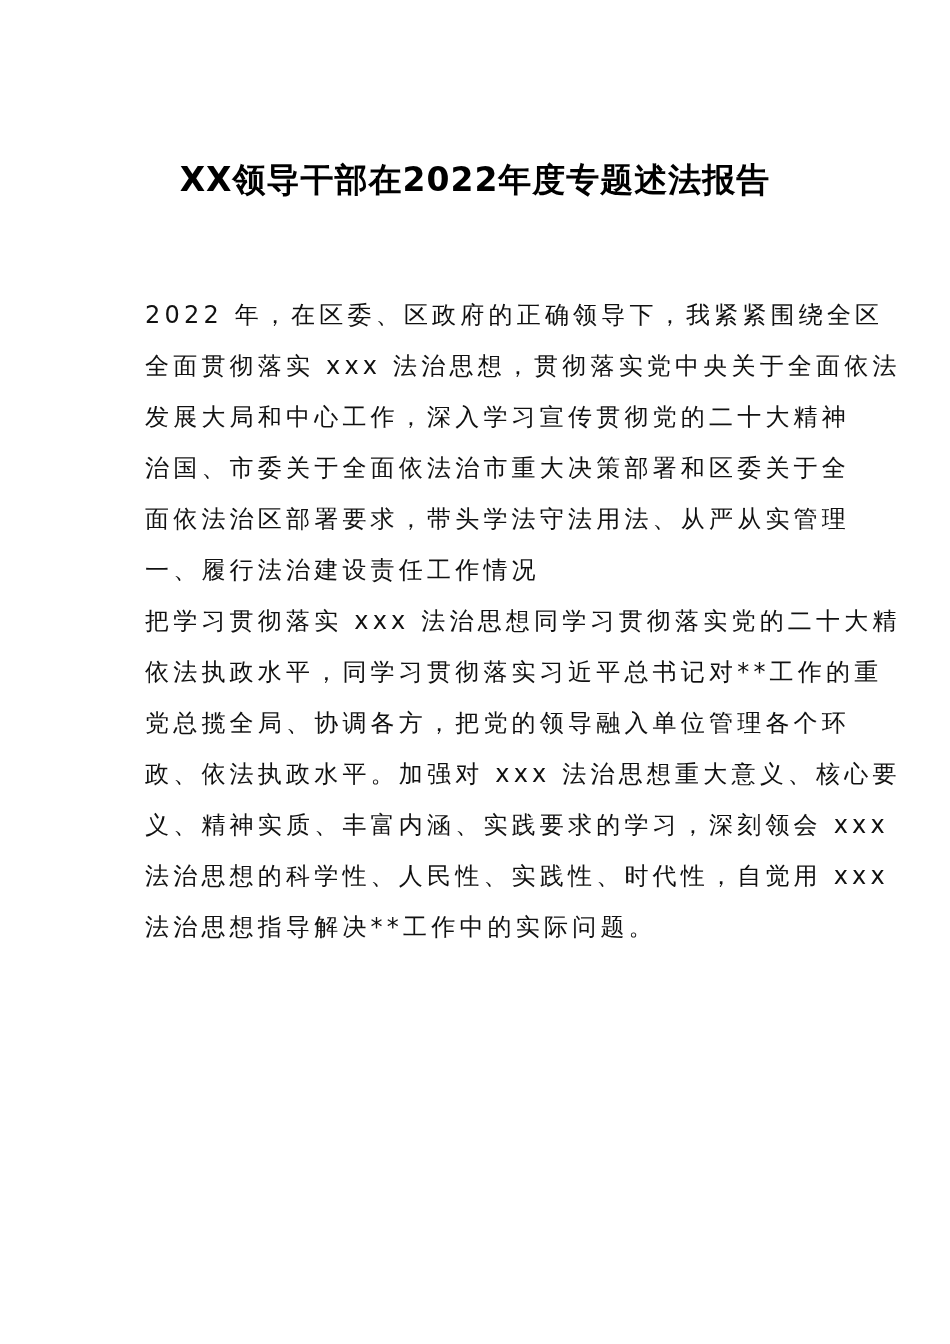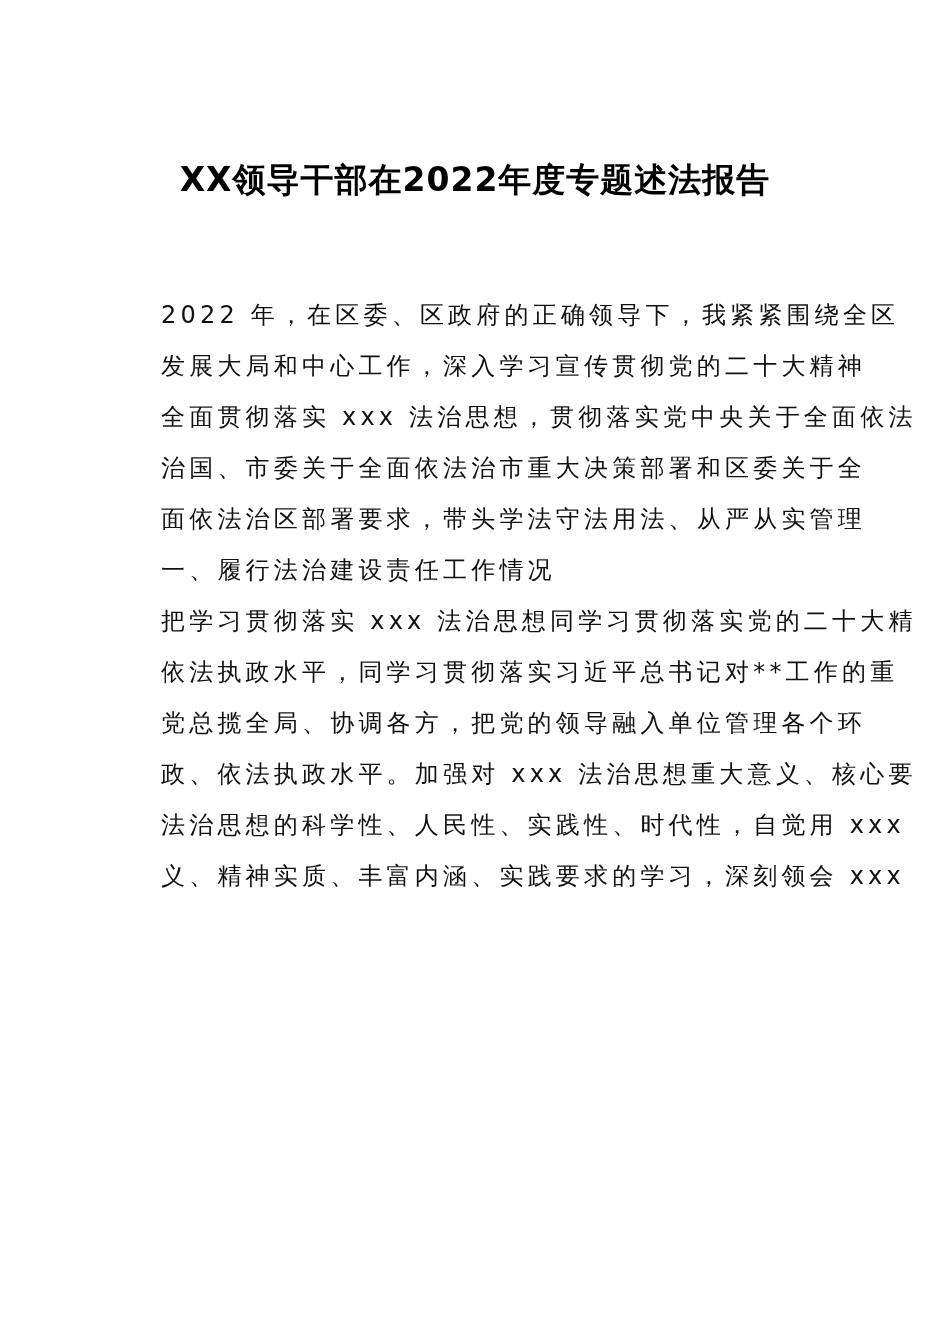--- a/index.html
+++ b/index.html
@@ -43,42 +43,42 @@
     }
     .line {
       height: 51px;
       line-height: 51px;
       font-size: 24px;
       white-space: nowrap;
       letter-spacing: 4.2px;
       color: #111;
       text-align: justify;
       text-align-last: justify;
-      margin-left: 16px;
     }
     .line.last {
       text-align-last: left;
     }
     .heading-line {
       text-align-last: left;
     }
   </style>
 </head>
 <body>
 
 <div class="page">
   <div class="doc-title">XX领导干部在2022年度专题述法报告</div>
 
   <div class="body-text">
     <div class="line">2022 年，在区委、区政府的正确领导下，我紧紧围绕全区</div>
+    <div class="line">全面贯彻落实 xxx 法治思想，贯彻落实党中央关于全面依法</div>
     <div class="line">发展大局和中心工作，深入学习宣传贯彻党的二十大精神</div>
-    <div class="line">全面贯彻落实 xxx 法治思想，贯彻落实党中央关于全面依法</div>
     <div class="line">治国、市委关于全面依法治市重大决策部署和区委关于全</div>
     <div class="line">面依法治区部署要求，带头学法守法用法、从严从实管理</div>
     <div class="line heading-line">一、履行法治建设责任工作情况</div>
     <div class="line">把学习贯彻落实 xxx 法治思想同学习贯彻落实党的二十大精</div>
     <div class="line">依法执政水平，同学习贯彻落实习近平总书记对**工作的重</div>
     <div class="line">党总揽全局、协调各方，把党的领导融入单位管理各个环</div>
     <div class="line">政、依法执政水平。加强对 xxx 法治思想重大意义、核心要</div>
+    <div class="line">义、精神实质、丰富内涵、实践要求的学习，深刻领会 xxx</div>
     <div class="line">法治思想的科学性、人民性、实践性、时代性，自觉用 xxx</div>
-    <div class="line">义、精神实质、丰富内涵、实践要求的学习，深刻领会 xxx</div>
+    <div class="line last">法治思想指导解决**工作中的实际问题。</div>
   </div>
 </div>
 
 </body></html>

